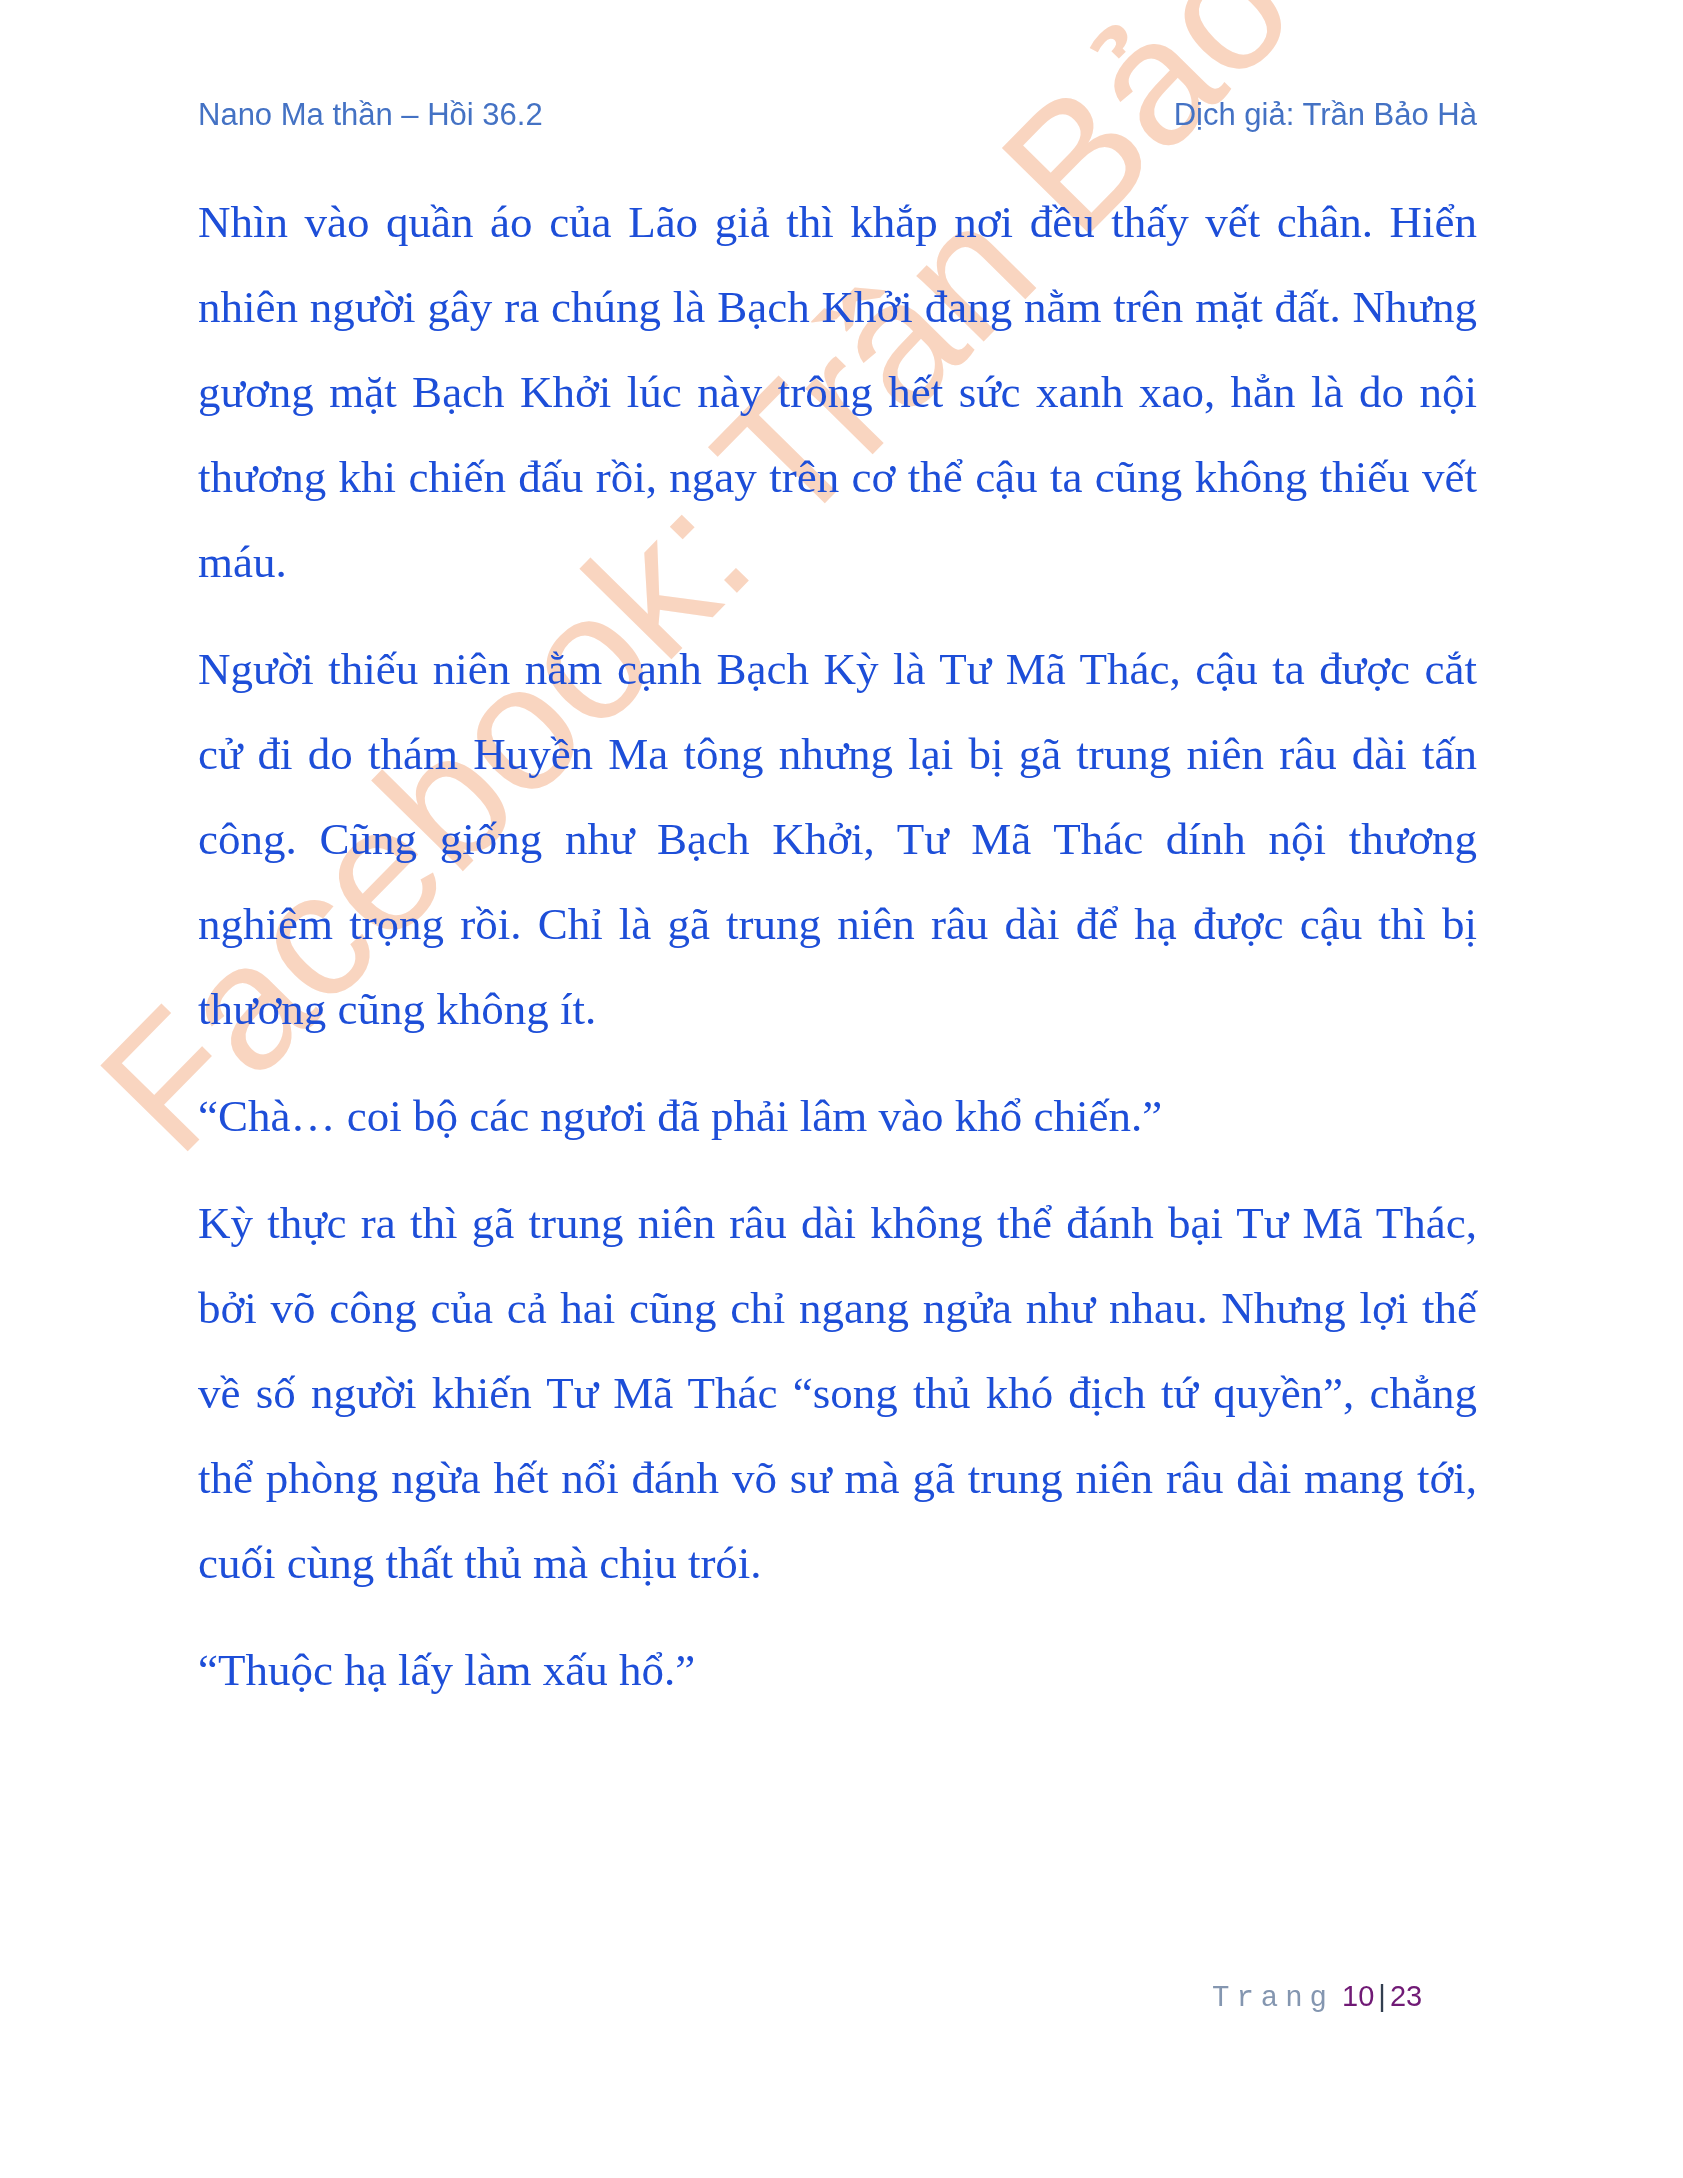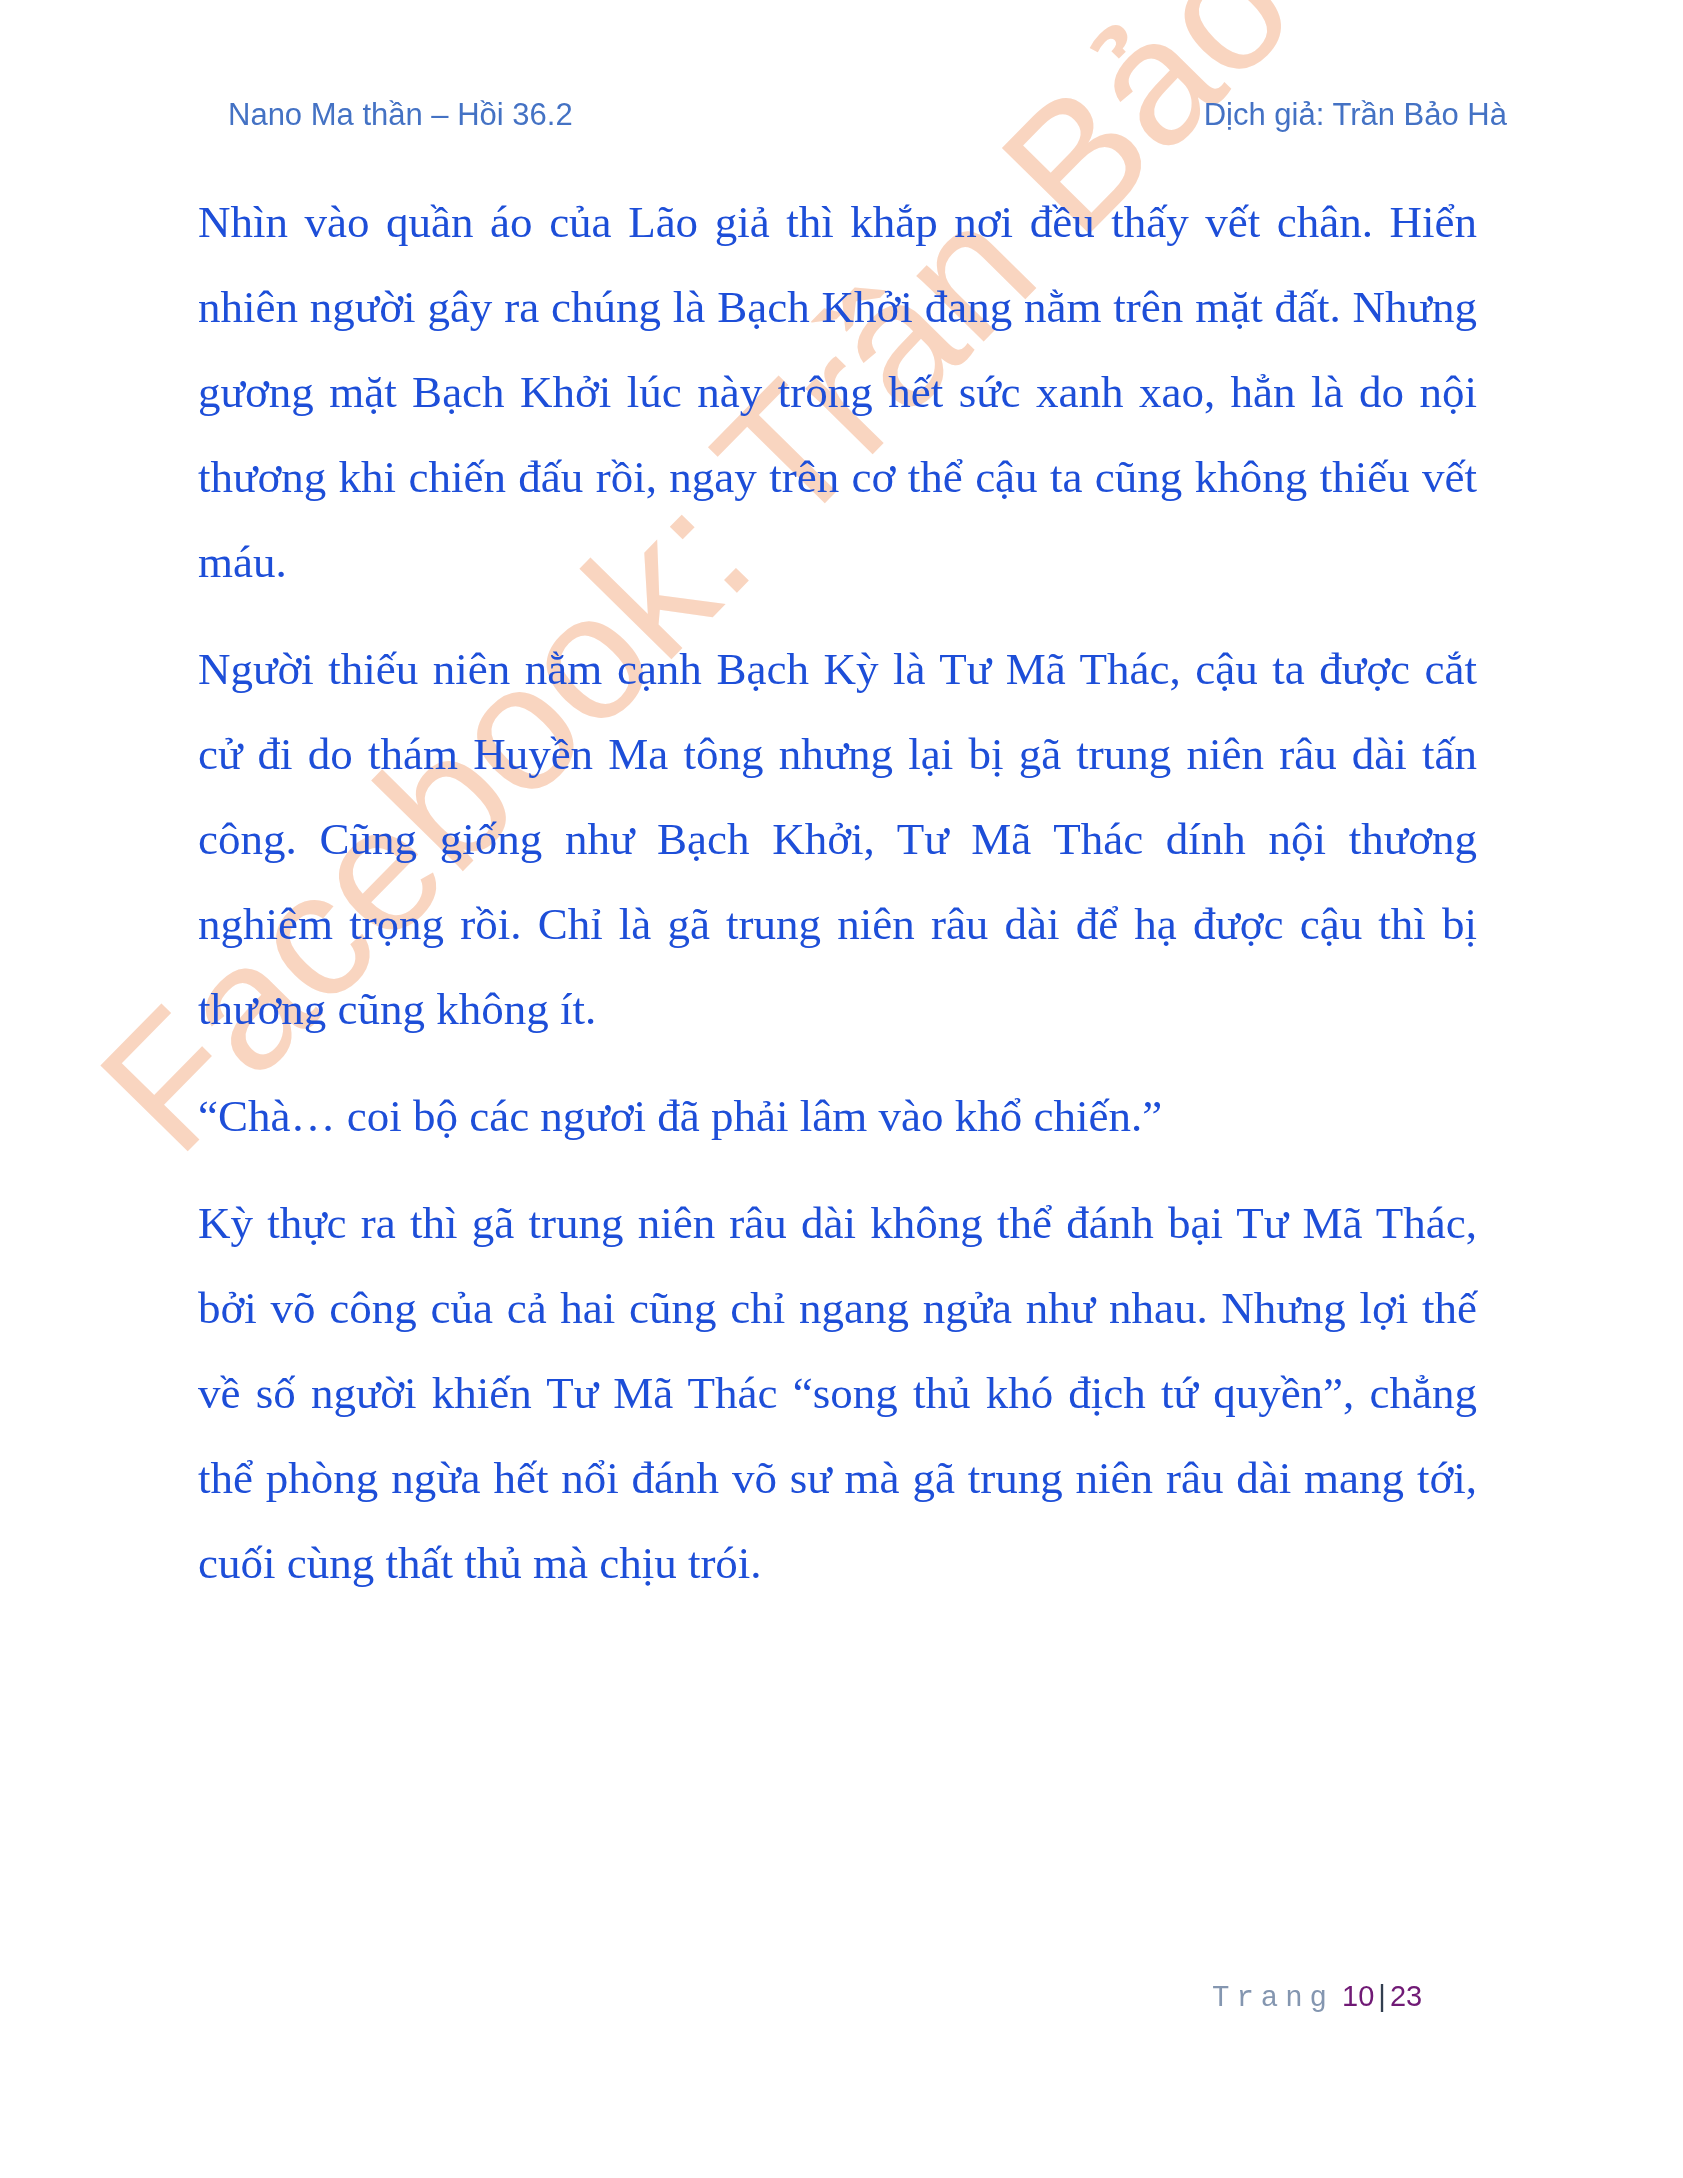--- a/index.html
+++ b/index.html
@@ -23,21 +23,20 @@
     .header {
       position: absolute;
       left: 198px;
       top: 97px;
       width: 1279px;
       height: 40px;
       font-family: "Liberation Sans", sans-serif;
       font-size: 31px;
       color: #4472C4;
       z-index: 2;
-      margin-left: 30px;
     }
     .header .left { position: absolute; left: 0; top: 0; white-space: nowrap; }
     .header .right { position: absolute; right: 0; top: 0; white-space: nowrap; }
 
     .watermark {
       position: absolute;
       left: 134px;
       top: 1030px;
       width: 1584px;
       text-align: left;
@@ -101,20 +100,21 @@
     <span class="right">Dịch giả: Trần Bảo Hà</span>
   </div>
 
   <div class="watermark">Facebook: Trần Bảo Hà</div>
 
   <div class="body-text">
     <p>Nhìn vào quần áo của Lão giả thì khắp nơi đều thấy vết chân. Hiển nhiên người gây ra chúng là Bạch Khởi đang nằm trên mặt đất. Nhưng gương mặt Bạch Khởi lúc này trông hết sức xanh xao, hẳn là do nội thương khi chiến đấu rồi, ngay trên cơ thể cậu ta cũng không thiếu vết máu.</p>
     <p>Người thiếu niên nằm cạnh Bạch Kỳ là Tư Mã Thác, cậu ta được cắt cử đi do thám Huyền Ma tông nhưng lại bị gã trung niên râu dài tấn công. Cũng giống như Bạch Khởi, Tư Mã Thác dính nội thương nghiêm trọng rồi. Chỉ là gã trung niên râu dài để hạ được cậu thì bị thương cũng không ít.</p>
     <p class="nojustify">“Chà… coi bộ các ngươi đã phải lâm vào khổ chiến.”</p>
     <p>Kỳ thực ra thì gã trung niên râu dài không thể đánh bại Tư Mã Thác, bởi võ công của cả hai cũng chỉ ngang ngửa như nhau. Nhưng lợi thế về số người khiến Tư Mã Thác “song thủ khó địch tứ quyền”, chẳng thể phòng ngừa hết nổi đánh võ sư mà gã trung niên râu dài mang tới, cuối cùng thất thủ mà chịu trói.</p>
+    <p class="nojustify">“Thuộc hạ lấy làm xấu hổ.”</p>
   </div>
 
   <div class="footer">
     <span class="label">Trang</span>
     <span class="num">10</span><span class="sep">|</span><span class="num">23</span>
   </div>
 
 </div>
 
 

